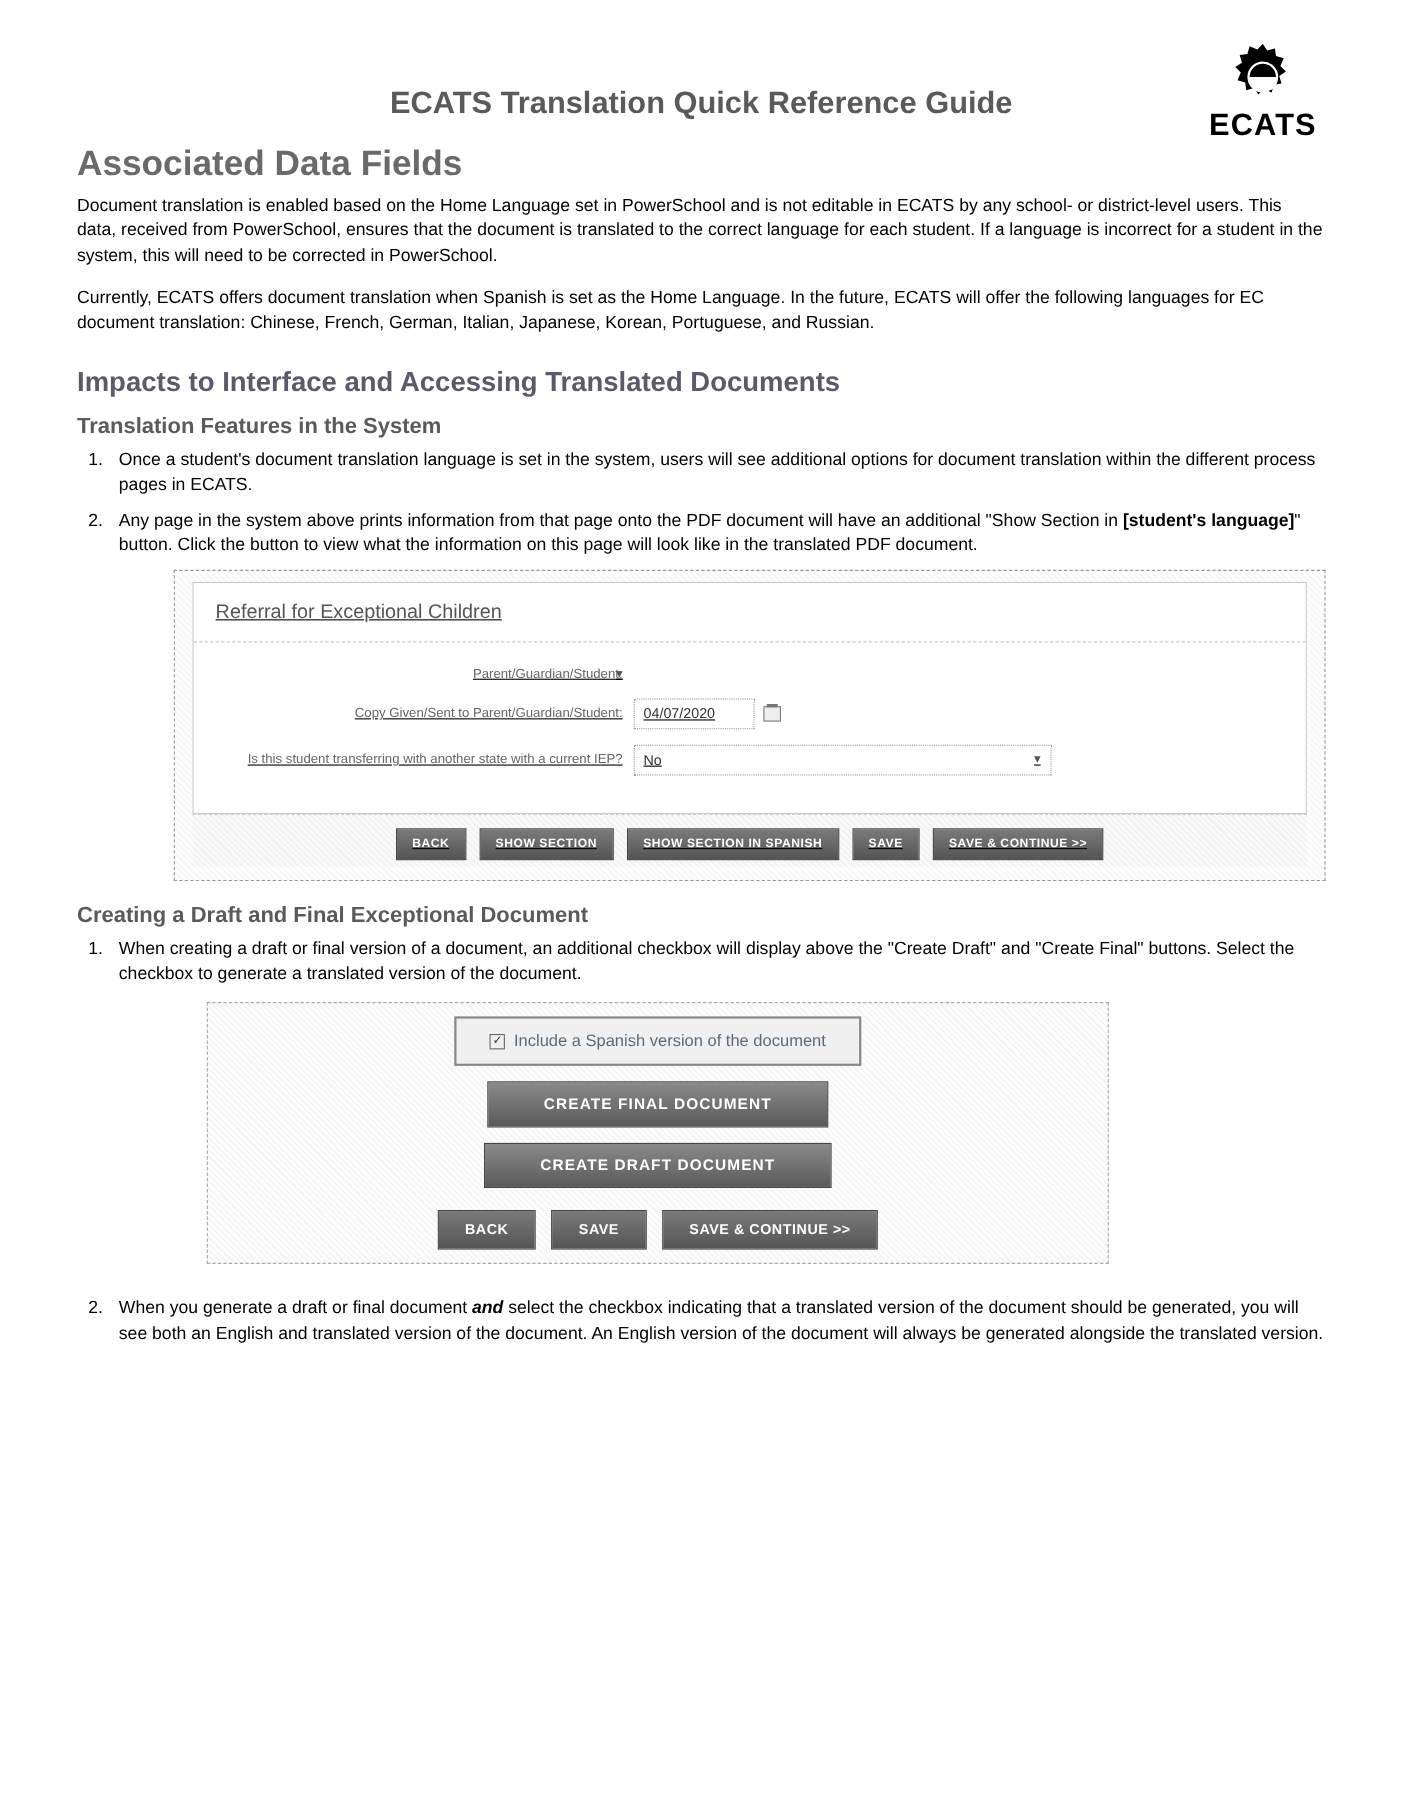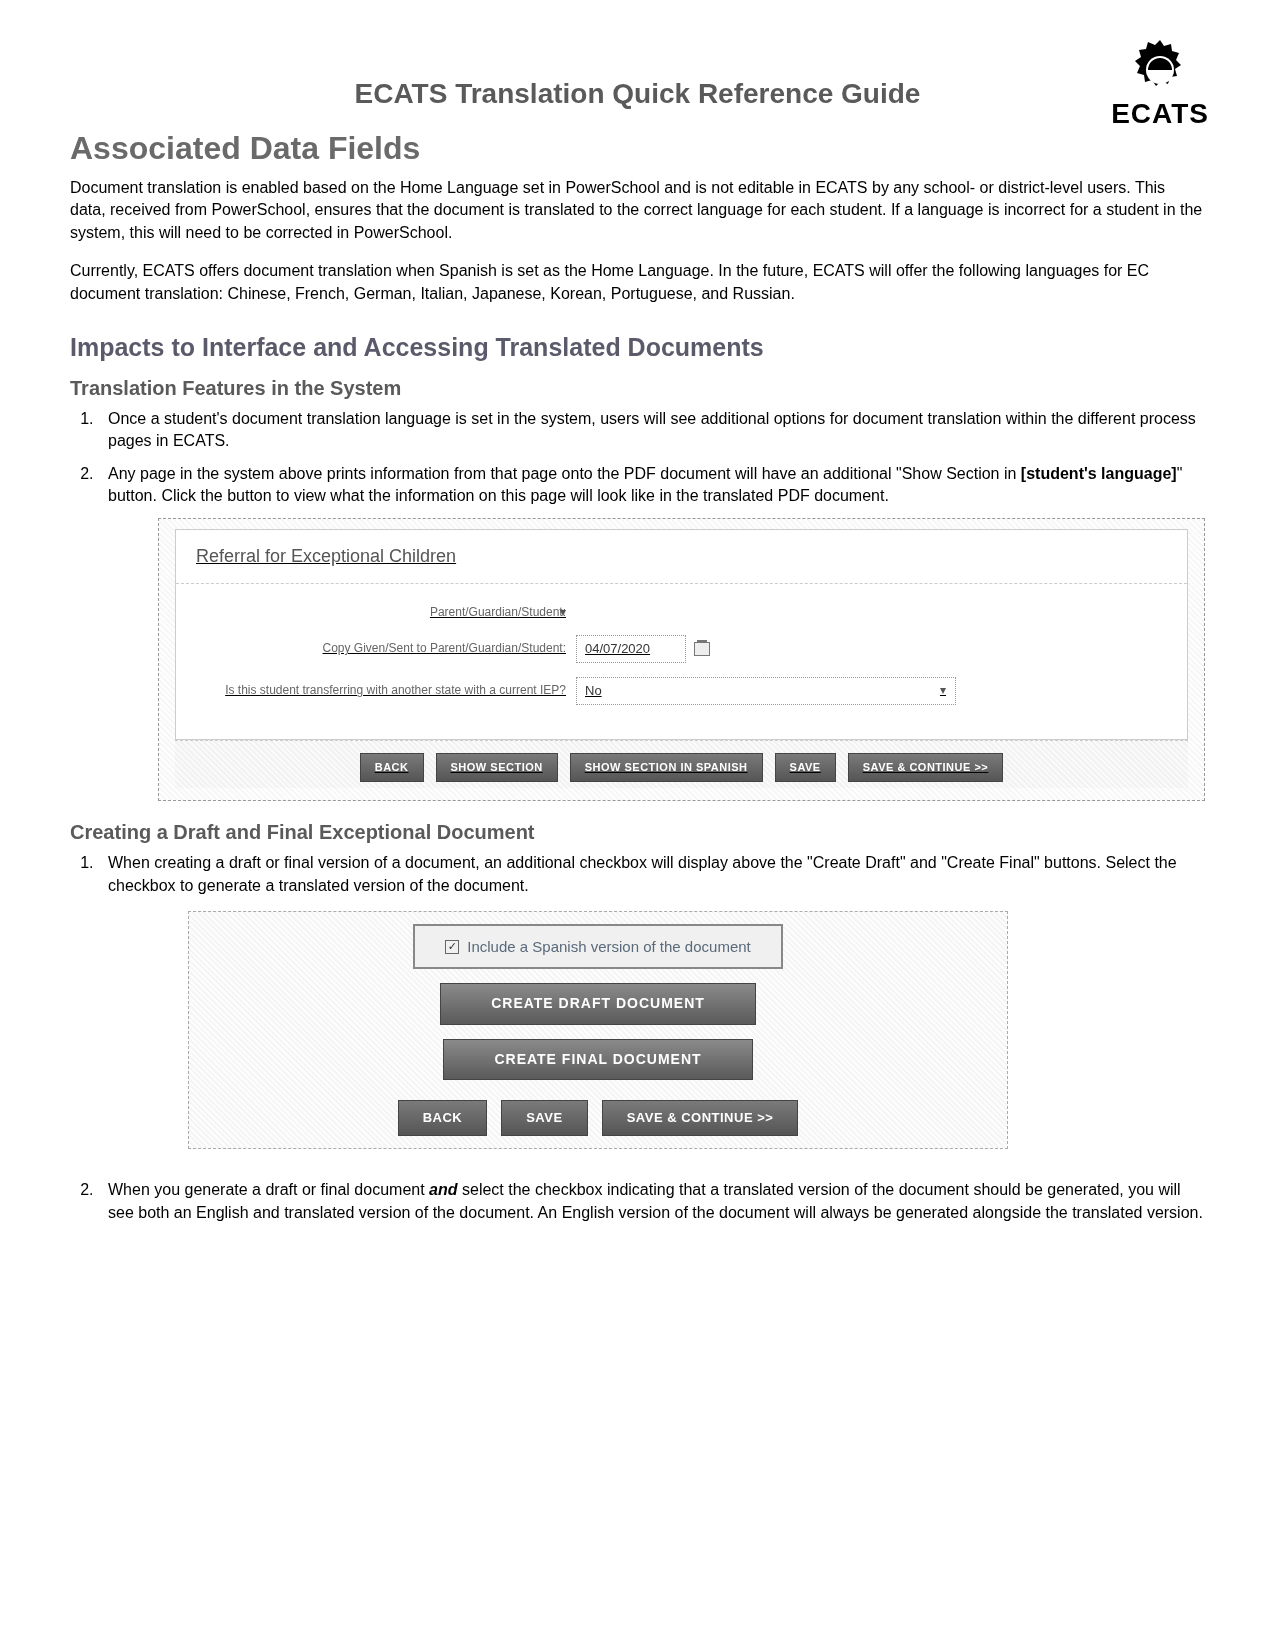--- a/index.html
+++ b/index.html
@@ -8,21 +8,21 @@
       height: 1650px;
       background: #fff;
       font-family: Arial, Helvetica, sans-serif;
       color: #000;
       padding: 60px 70px;
       position: relative;
     }
     .logo {
       position: absolute;
       top: 40px;
-      right: 66px;
+      right: 78px;
       text-align: right;
     }
     .logo svg { display: block; margin: 0 auto; }
     .logo-text {
       font-weight: 900;
       font-size: 28px;
       letter-spacing: 1px;
       margin-top: -2px;
       color: #000;
     }
@@ -251,22 +251,22 @@
 <h3 class="sub">Creating a Draft and Final Exceptional Document</h3>
 
 <ol class="list">
   <li>
     <span>When creating a draft or final version of a document, an additional checkbox will display above the "Create Draft" and "Create Final" buttons. Select the checkbox to generate a translated version of the document.</span>
     <div class="shot2">
       <div class="checkbox-box">
         <span class="chk">✓</span>
         <span>Include a Spanish version of the document</span>
       </div>
+      <span class="big-btn">CREATE FINAL DOCUMENT</span>
       <span class="big-btn">CREATE DRAFT DOCUMENT</span>
-      <span class="big-btn">CREATE FINAL DOCUMENT</span>
       <div class="shot2-row">
         <span class="ui-btn">BACK</span>
         <span class="ui-btn">SAVE</span>
         <span class="ui-btn">SAVE &amp; CONTINUE &gt;&gt;</span>
       </div>
     </div>
   </li>
   <li>
     <span>When you generate a draft or final document </span><span class="strong-label">and</span><span> select the checkbox indicating that a translated version of the document should be generated, you will see both an English and translated version of the document. An English version of the document will always be generated alongside the translated version.</span>
   </li>

